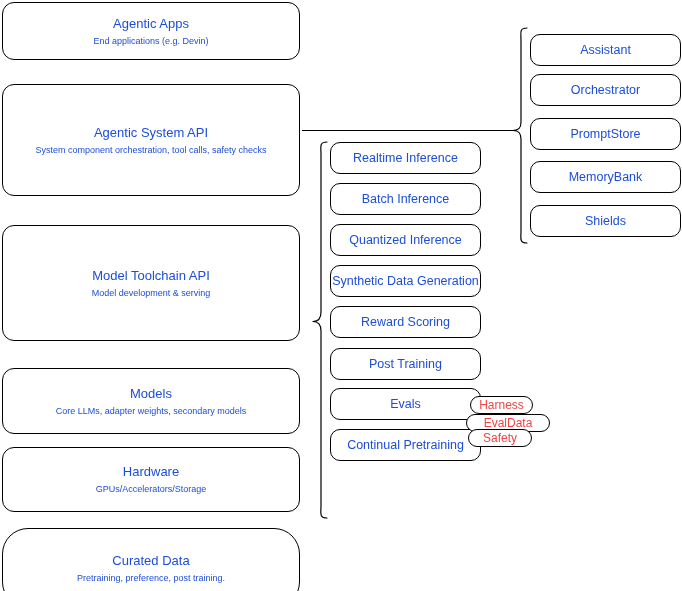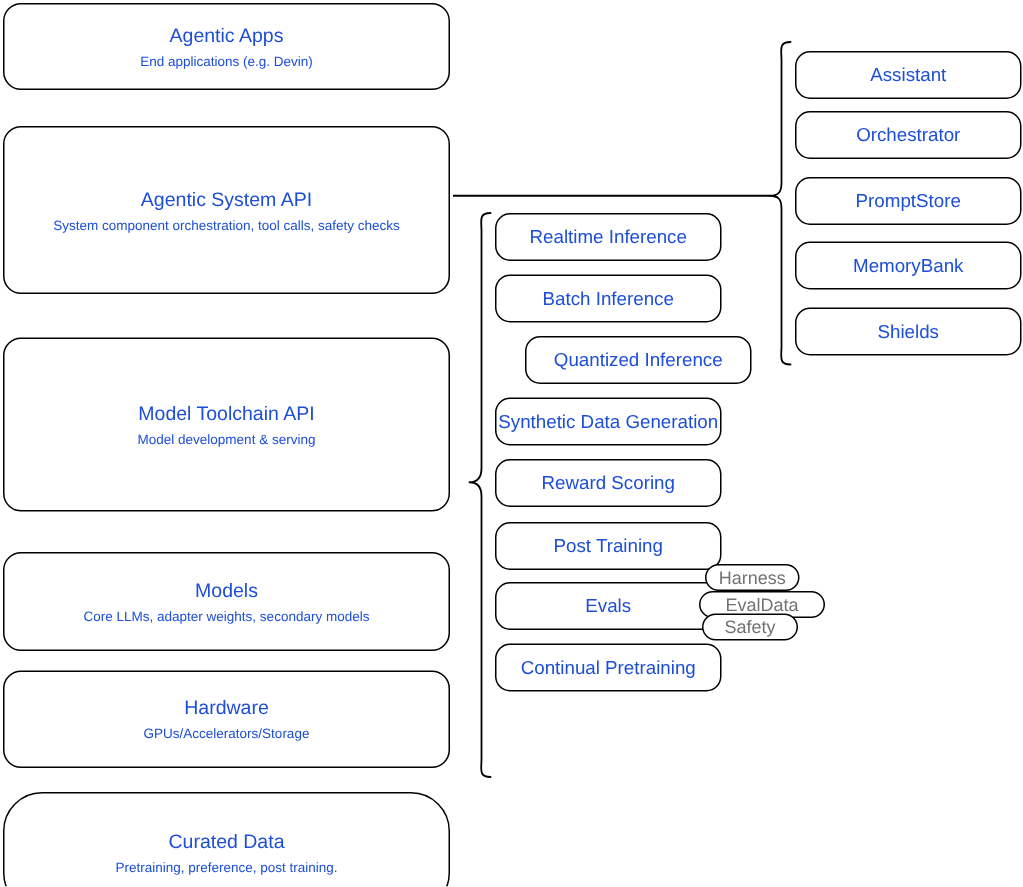--- a/index.html
+++ b/index.html
@@ -64,22 +64,23 @@
     position: absolute;
     box-sizing: border-box;
     border: 1px solid #000000;
     border-radius: 999px;
     background: #ffffff;
     display: flex;
     align-items: center;
     justify-content: center;
     font-size: 12px;
     line-height: 14px;
-    color: #737373;
+    color: #ef4444;
     white-space: nowrap;
+    margin-top: 20px;
   }
 
   
   .connector {
     position: absolute;
     pointer-events: none;
   }
   .connector svg { display: block; overflow: visible; }
   .brace-path {
     fill: none;
@@ -151,21 +152,21 @@
                C 321 513, 319 518, 327 518"></path>
     </svg>
   </div>
 
   <div class="node chip mid" style="top:142px;">
     <div class="title">Realtime Inference</div>
   </div>
   <div class="node chip mid" style="top:183px;">
     <div class="title">Batch Inference</div>
   </div>
-  <div class="node chip mid" style="top:224px;margin-left:20px;">
+  <div class="node chip mid" style="top:224px;">
     <div class="title">Quantized Inference</div>
   </div>
   <div class="node chip mid" style="top:265px;">
     <div class="title">Synthetic Data Generation</div>
   </div>
   <div class="node chip mid" style="top:306px;">
     <div class="title">Reward Scoring</div>
   </div>
   <div class="node chip mid" style="top:348px;">
     <div class="title">Post Training</div>

